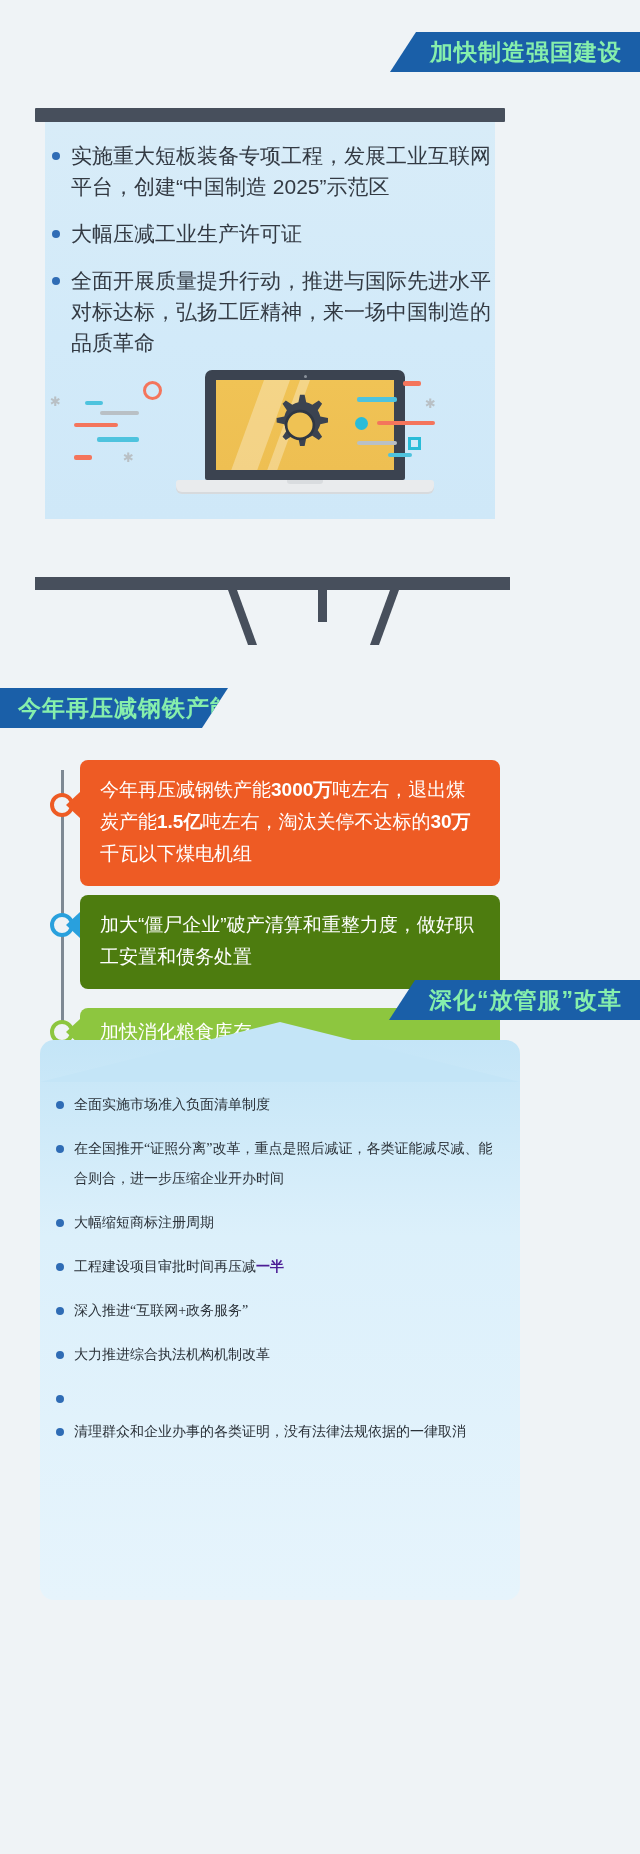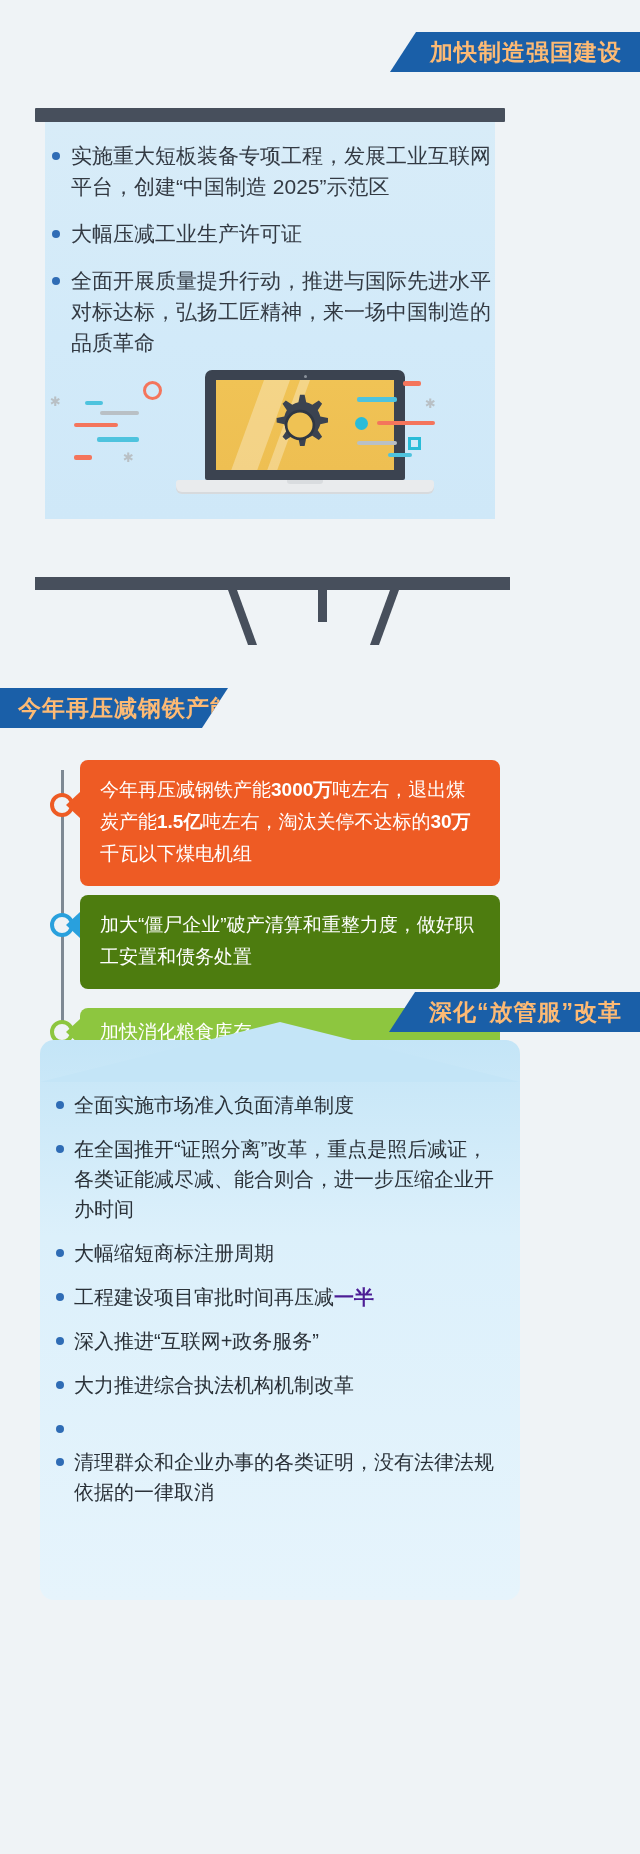--- a/index.html
+++ b/index.html
@@ -10,21 +10,21 @@
     font-family: "Liberation Sans", "DejaVu Sans", sans-serif;
     position: relative;
     overflow: hidden;
   }
 
   
   .banner {
     position: absolute;
     height: 40px;
     background: #1a5fa8;
-    color: #fdba74;
+    color: #86efac;
     font-size: 23px;
     font-weight: bold;
     letter-spacing: 1px;
     display: flex;
     align-items: center;
     white-space: nowrap;
   }
   .banner.right {
     right: 0;
     padding: 0 18px 0 40px;
@@ -181,22 +181,23 @@
     left: 40px; top: 42px;
     width: 480px; height: 60px;
     background: #c4e5f7;
     clip-path: polygon(0 100%, 50% 0, 100% 100%);
   }
   .bullets3 { position: absolute; left: 56px; top: 110px; width: 450px; }
   .b-item3 {
     display: flex;
     margin-bottom: 14px;
     color: #2a3138;
-    font-size: 20px;
+    font-size: 14px;
     line-height: 30px;
+    font-family: Liberation Serif, serif;
   }
   .b-dot3 {
     flex: 0 0 auto;
     width: 8px; height: 8px;
     border-radius: 50%;
     background: #2f6cb5;
     margin: 11px 10px 0 0;
   }
   .hl { color: #4c1d95; font-weight: bold; }
 </style>
@@ -291,21 +292,21 @@
 
   <div class="tl-marker green" style="top:340px;"></div>
   <div class="tl-arrow green" style="top:339px;"></div>
   <div class="tl-box green" style="top:328px;padding:8px 20px 10px 20px;">
     <span>加快消化粮食库存</span>
   </div>
 </div>
 
 <div id="sec3">
 
-  <div class="banner right" style="top:12px;justify-content:center;">
+  <div class="banner right" style="top:0px;justify-content:center;">
     <span>深化“放管服”改革</span>
   </div>
 
   <div class="panel3"></div>
   <div class="panel3-peak"></div>
 
   <div class="bullets3">
     <div class="b-item3">
       <span class="b-dot3"></span>
       <span>全面实施市场准入负面清单制度</span>

